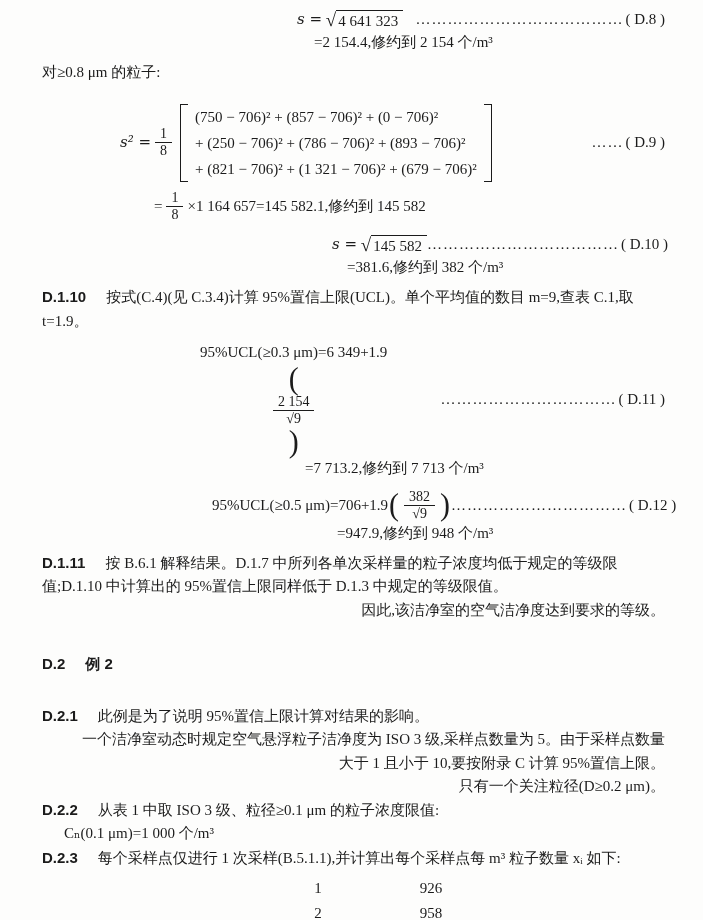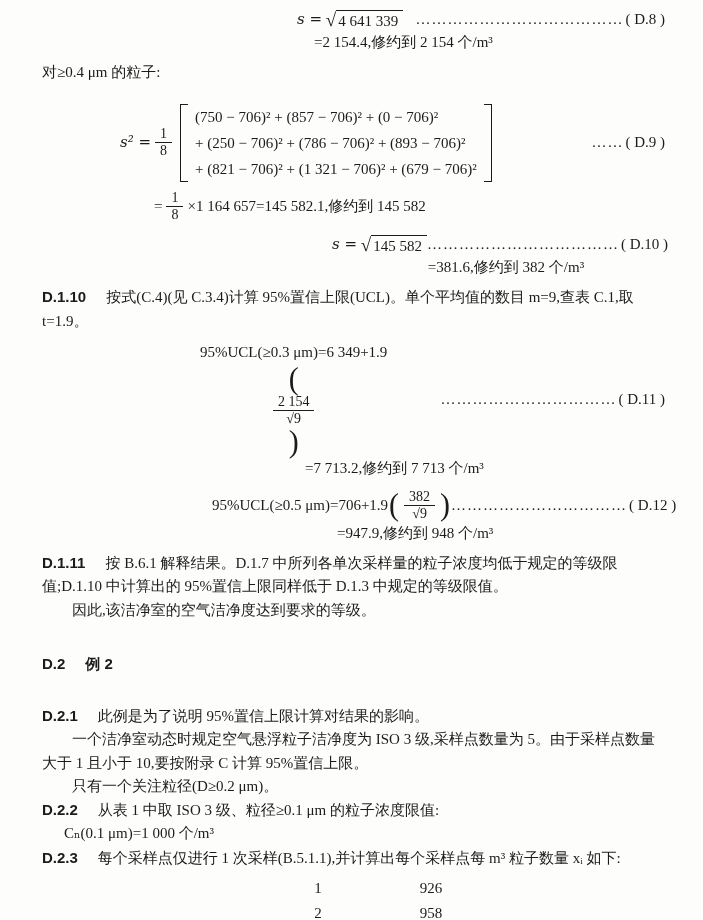--- a/index.html
+++ b/index.html
@@ -13,21 +13,21 @@
     font-size:15px;
     line-height:1.55;
     overflow:hidden;
     box-sizing:border-box;
     padding:8px 38px 0 42px;
   }
   .var{font-style:italic;font-family:"DejaVu Serif",serif;}
   b{font-family:"Liberation Sans","DejaVu Sans",sans-serif;font-weight:700;}
   .sec-num{font-weight:700;margin-right:20px;font-family:"Liberation Sans","DejaVu Sans",sans-serif;}
   .para{margin:0;}
-  .indent{text-indent:2em;}
+  .indent{text-indent:2em;text-align:right;}
   
   .eq{display:flex;align-items:center;}
   .eq-tail{margin-left:auto;white-space:nowrap;display:flex;align-items:center;}
   .dots{letter-spacing:1px;}
   .eq-label{margin-left:2px;}
   .eq-result{margin:0;}
   
   .sqrt{display:inline-flex;align-items:flex-start;vertical-align:middle;}
   .rad{font-size:19px;line-height:1.1;}
   .rcd{border-top:1.3px solid #1b1b1b;padding:0 5px 0 2px;line-height:1.35;}
@@ -52,31 +52,31 @@
 </head>
 <body>
 
 <div class="page">
 
   <div class="eq">
     <span style="margin-left:255px;white-space:nowrap;">
       <span class="var">s =</span>
       <span class="sqrt">
           <span class="rad">√</span>
-          <span class="rcd">4 641 339</span>
+          <span class="rcd">4 641 323</span>
         </span>
     </span>
     <span class="eq-tail">
       <span class="dots">…………………………………</span>
       <span class="eq-label">( D.8 )</span>
     </span>
   </div>
   <p class="eq-result" style="margin-left:272px;">=2 154.4,修约到 2 154 个/m³</p>
 
-  <p class="para" style="margin-top:6px;">对≥0.4 μm 的粒子:</p>
+  <p class="para" style="margin-top:6px;">对≥0.8 μm 的粒子:</p>
 
   <div class="eq" style="margin-top:20px;">
     <div class="eq9-body" style="margin-left:78px;">
       <span class="var">s² =</span>
       <span class="frac">
         <span class="fn">1</span>
         <span class="fd">8</span>
       </span>
       <span class="brk brk-left"></span>
       <div class="matrix">
@@ -108,21 +108,21 @@
       <span class="sqrt">
           <span class="rad">√</span>
           <span class="rcd">145 582</span>
         </span>
     </span>
     <span class="eq-tail">
       <span class="dots">………………………………</span>
       <span class="eq-label">( D.10 )</span>
     </span>
   </div>
-  <p class="eq-result" style="margin-left:305px;text-align:center;">=381.6,修约到 382 个/m³</p>
+  <p class="eq-result" style="margin-left:305px;">=381.6,修约到 382 个/m³</p>
 
   <p class="para" style="margin-top:6px;"><b class="sec-num">D.1.10</b><span>按式(C.4)(见 C.3.4)计算 95%置信上限(UCL)。单个平均值的数目 m=9,查表 C.1,取 t=1.9。</span></p>
 
   <div class="eq" style="margin-top:8px;">
     <span style="margin-left:158px;white-space:nowrap;display:inline-flex;align-items:center;flex-direction:column;">
       <span>95%UCL(≥0.3 μm)=6 349+1.9</span>
       <span class="bigp">(</span>
       <span class="frac">
         <span class="fn">2 154</span>
         <span class="fd">√9</span>

